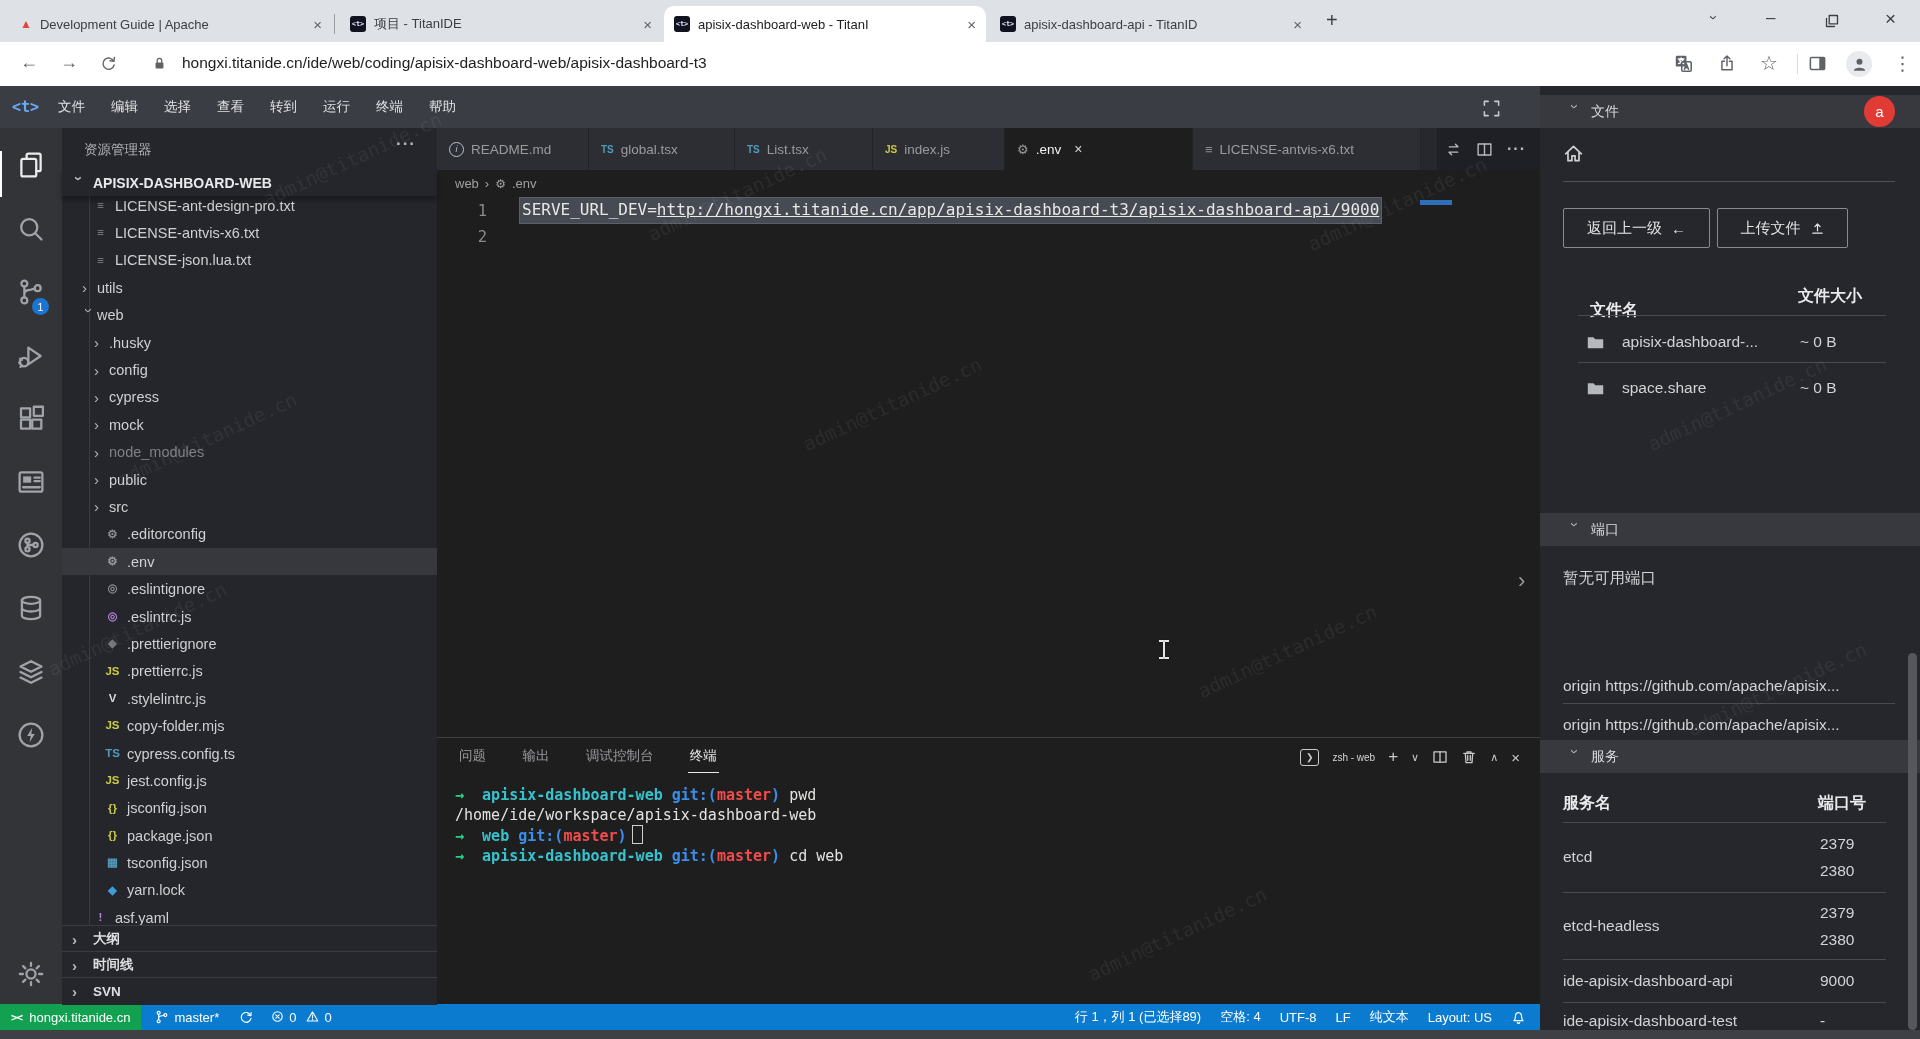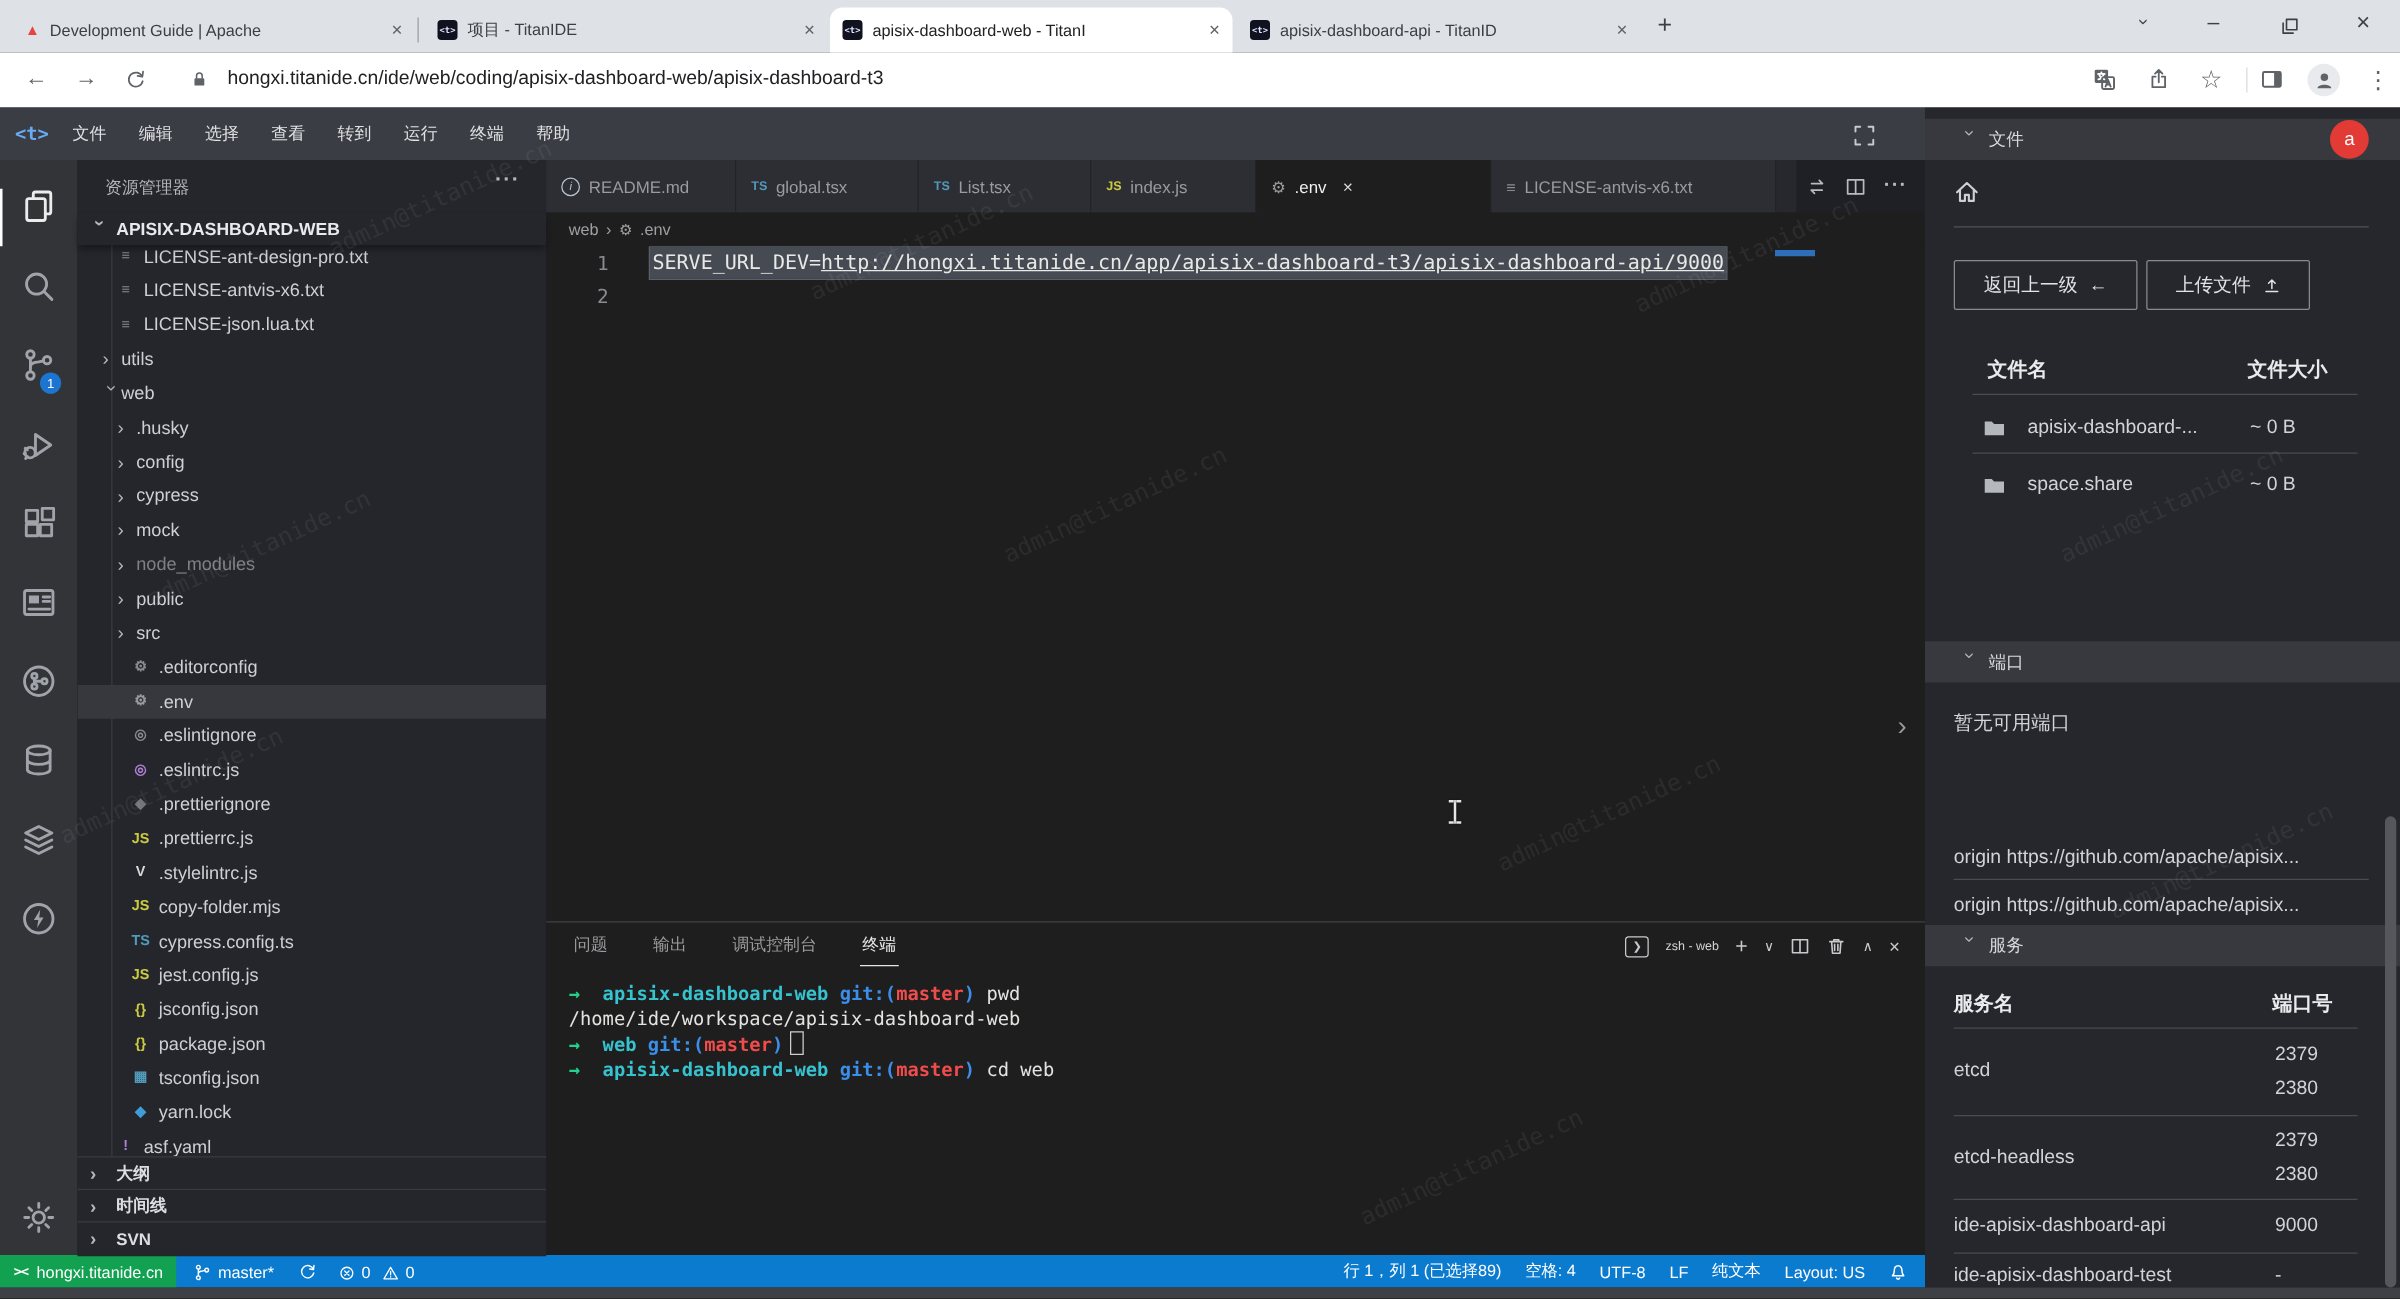--- a/index.html
+++ b/index.html
@@ -106,21 +106,21 @@
   .rhr{height:1px;background:#515257}
   .rbtn{height:40px;border:1px solid #898a8e;border-radius:2px;color:#e3e3e6;font-size:15px;
         display:flex;align-items:center;justify-content:center;gap:9px;box-sizing:border-box}
   .avatar{left:1864px;top:96px;width:31px;height:31px;border-radius:50%;background:#e23a34;color:#fff;
           font-size:15px;display:flex;align-items:center;justify-content:center;z-index:4}
   .scrollthumb{left:1908px;top:653px;width:9px;height:377px;background:#55575c;border-radius:5px;z-index:6}
 
   
   .statusbar{left:0;top:1004px;width:1540px;height:26px;background:#0b7bd0;display:flex;align-items:center;color:#fff;font-size:13px}
   .sb-remote{height:26px;background:#12a150;display:flex;align-items:center;gap:7px;padding:0 11px}
-  .sbi{display:flex;align-items:flex-end;gap:5px;margin-left:14px}
+  .sbi{display:flex;align-items:flex-start;gap:5px;margin-left:14px}
   .sb-right{position:absolute;right:14px;top:0;height:26px;display:flex;align-items:center;gap:19px}
   .bottomstrip{left:0;top:1030px;width:1920px;height:9px;background:#3f4045}
 
   .wm{position:absolute;font-size:19px;color:rgba(220,228,240,.072);transform:rotate(-25deg);
       white-space:nowrap;pointer-events:none;z-index:40;font-family:"DejaVu Sans Mono",monospace}
   .ibeam{position:absolute;z-index:50;width:16px;height:19px;pointer-events:none}
   .ibeam i{position:absolute;background:#e6e6e6;box-shadow:0 0 1px #000}
 </style>
 </head>
 <body>
@@ -771,21 +771,21 @@
     <span>←</span>
   </div>
   <div class="abs rbtn" style="left:1717px;top:208px;width:131px">
     <span>上传文件</span>
     <span>
         <svg class="ic" width="15" height="15">
           <use href="#i-upload"></use>
         </svg>
       </span>
   </div>
-  <div class="abs rth" style="left:1590px;top:286px">文件名</div>
+  <div class="abs rth" style="left:1590px;top:300px">文件名</div>
   <div class="abs rth" style="left:1798px;top:286px">文件大小</div>
   <div class="abs rhr" style="left:1578px;top:315px;width:308px;background:#4a4b50"></div>
   <div class="abs" style="left:1586px;top:333px;color:#b5b8bd">
       <svg class="ic" width="19" height="19">
         <use href="#i-folder"></use>
       </svg>
     </div>
   <div class="abs rtxt" style="left:1622px;top:333px">apisix-dashboard-...</div>
   <div class="abs rtxt" style="left:1800px;top:333px">~ 0 B</div>
   <div class="abs rhr" style="left:1578px;top:362px;width:308px;background:#4a4b50"></div>

